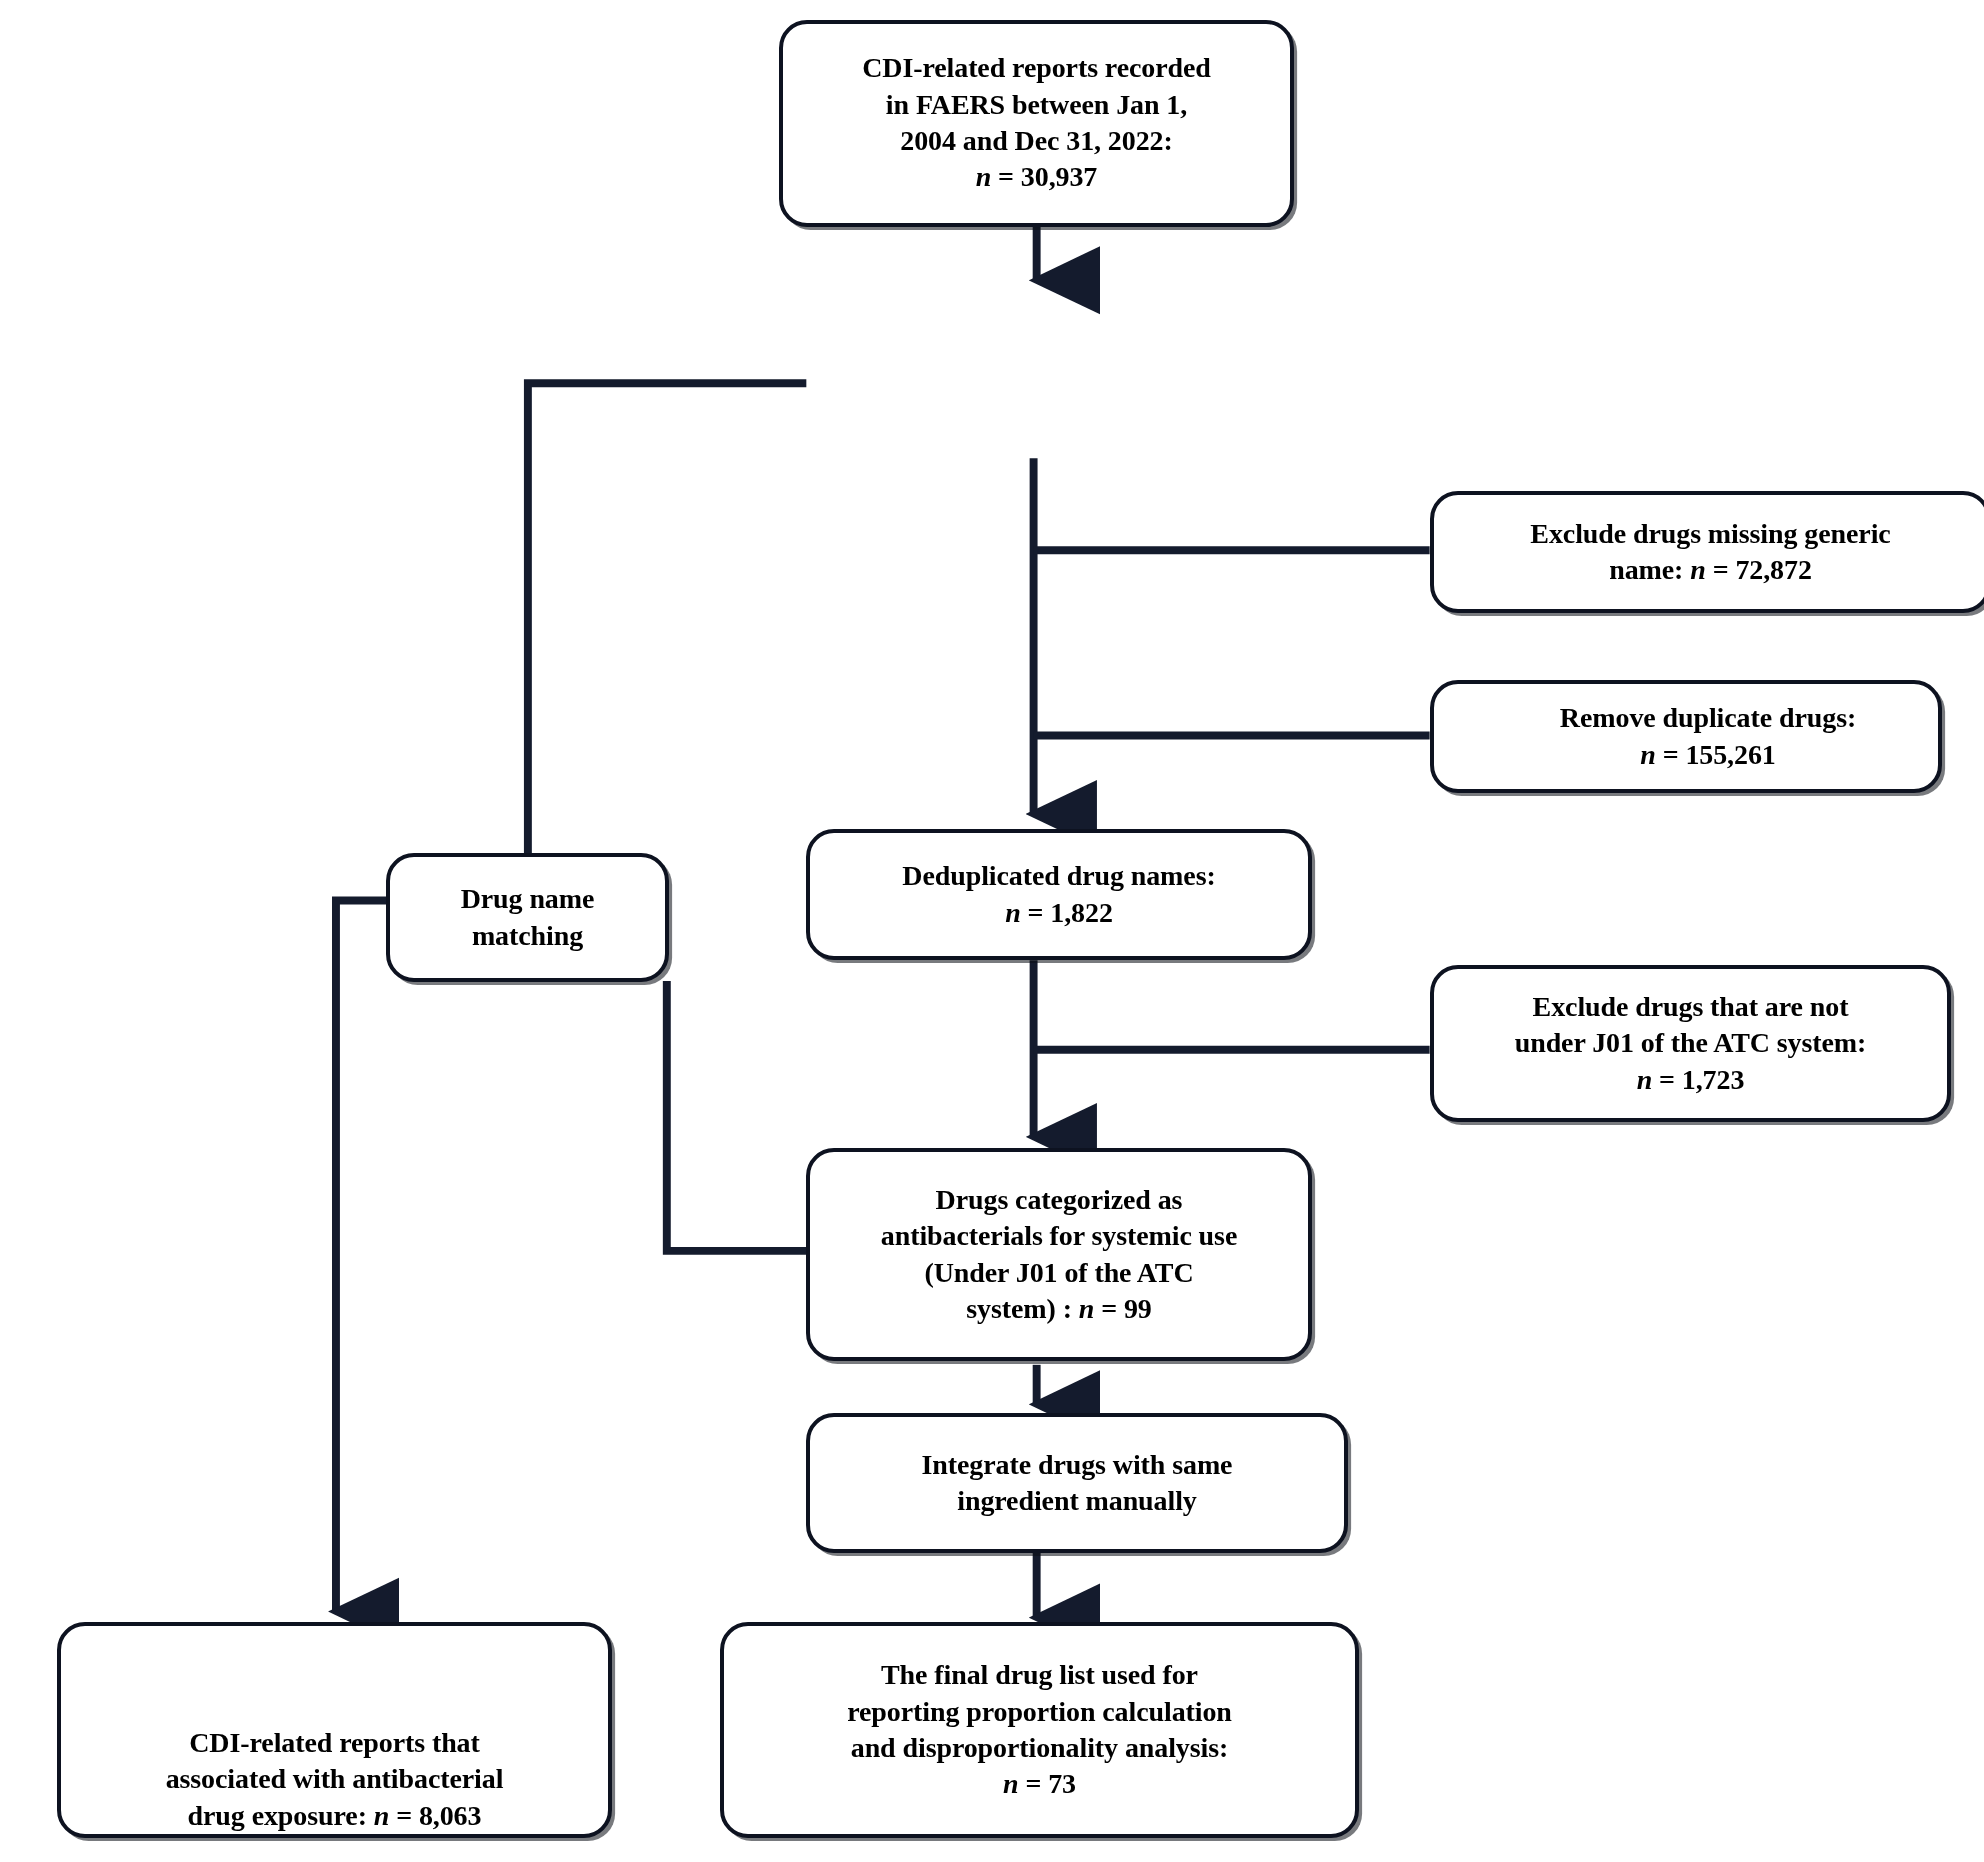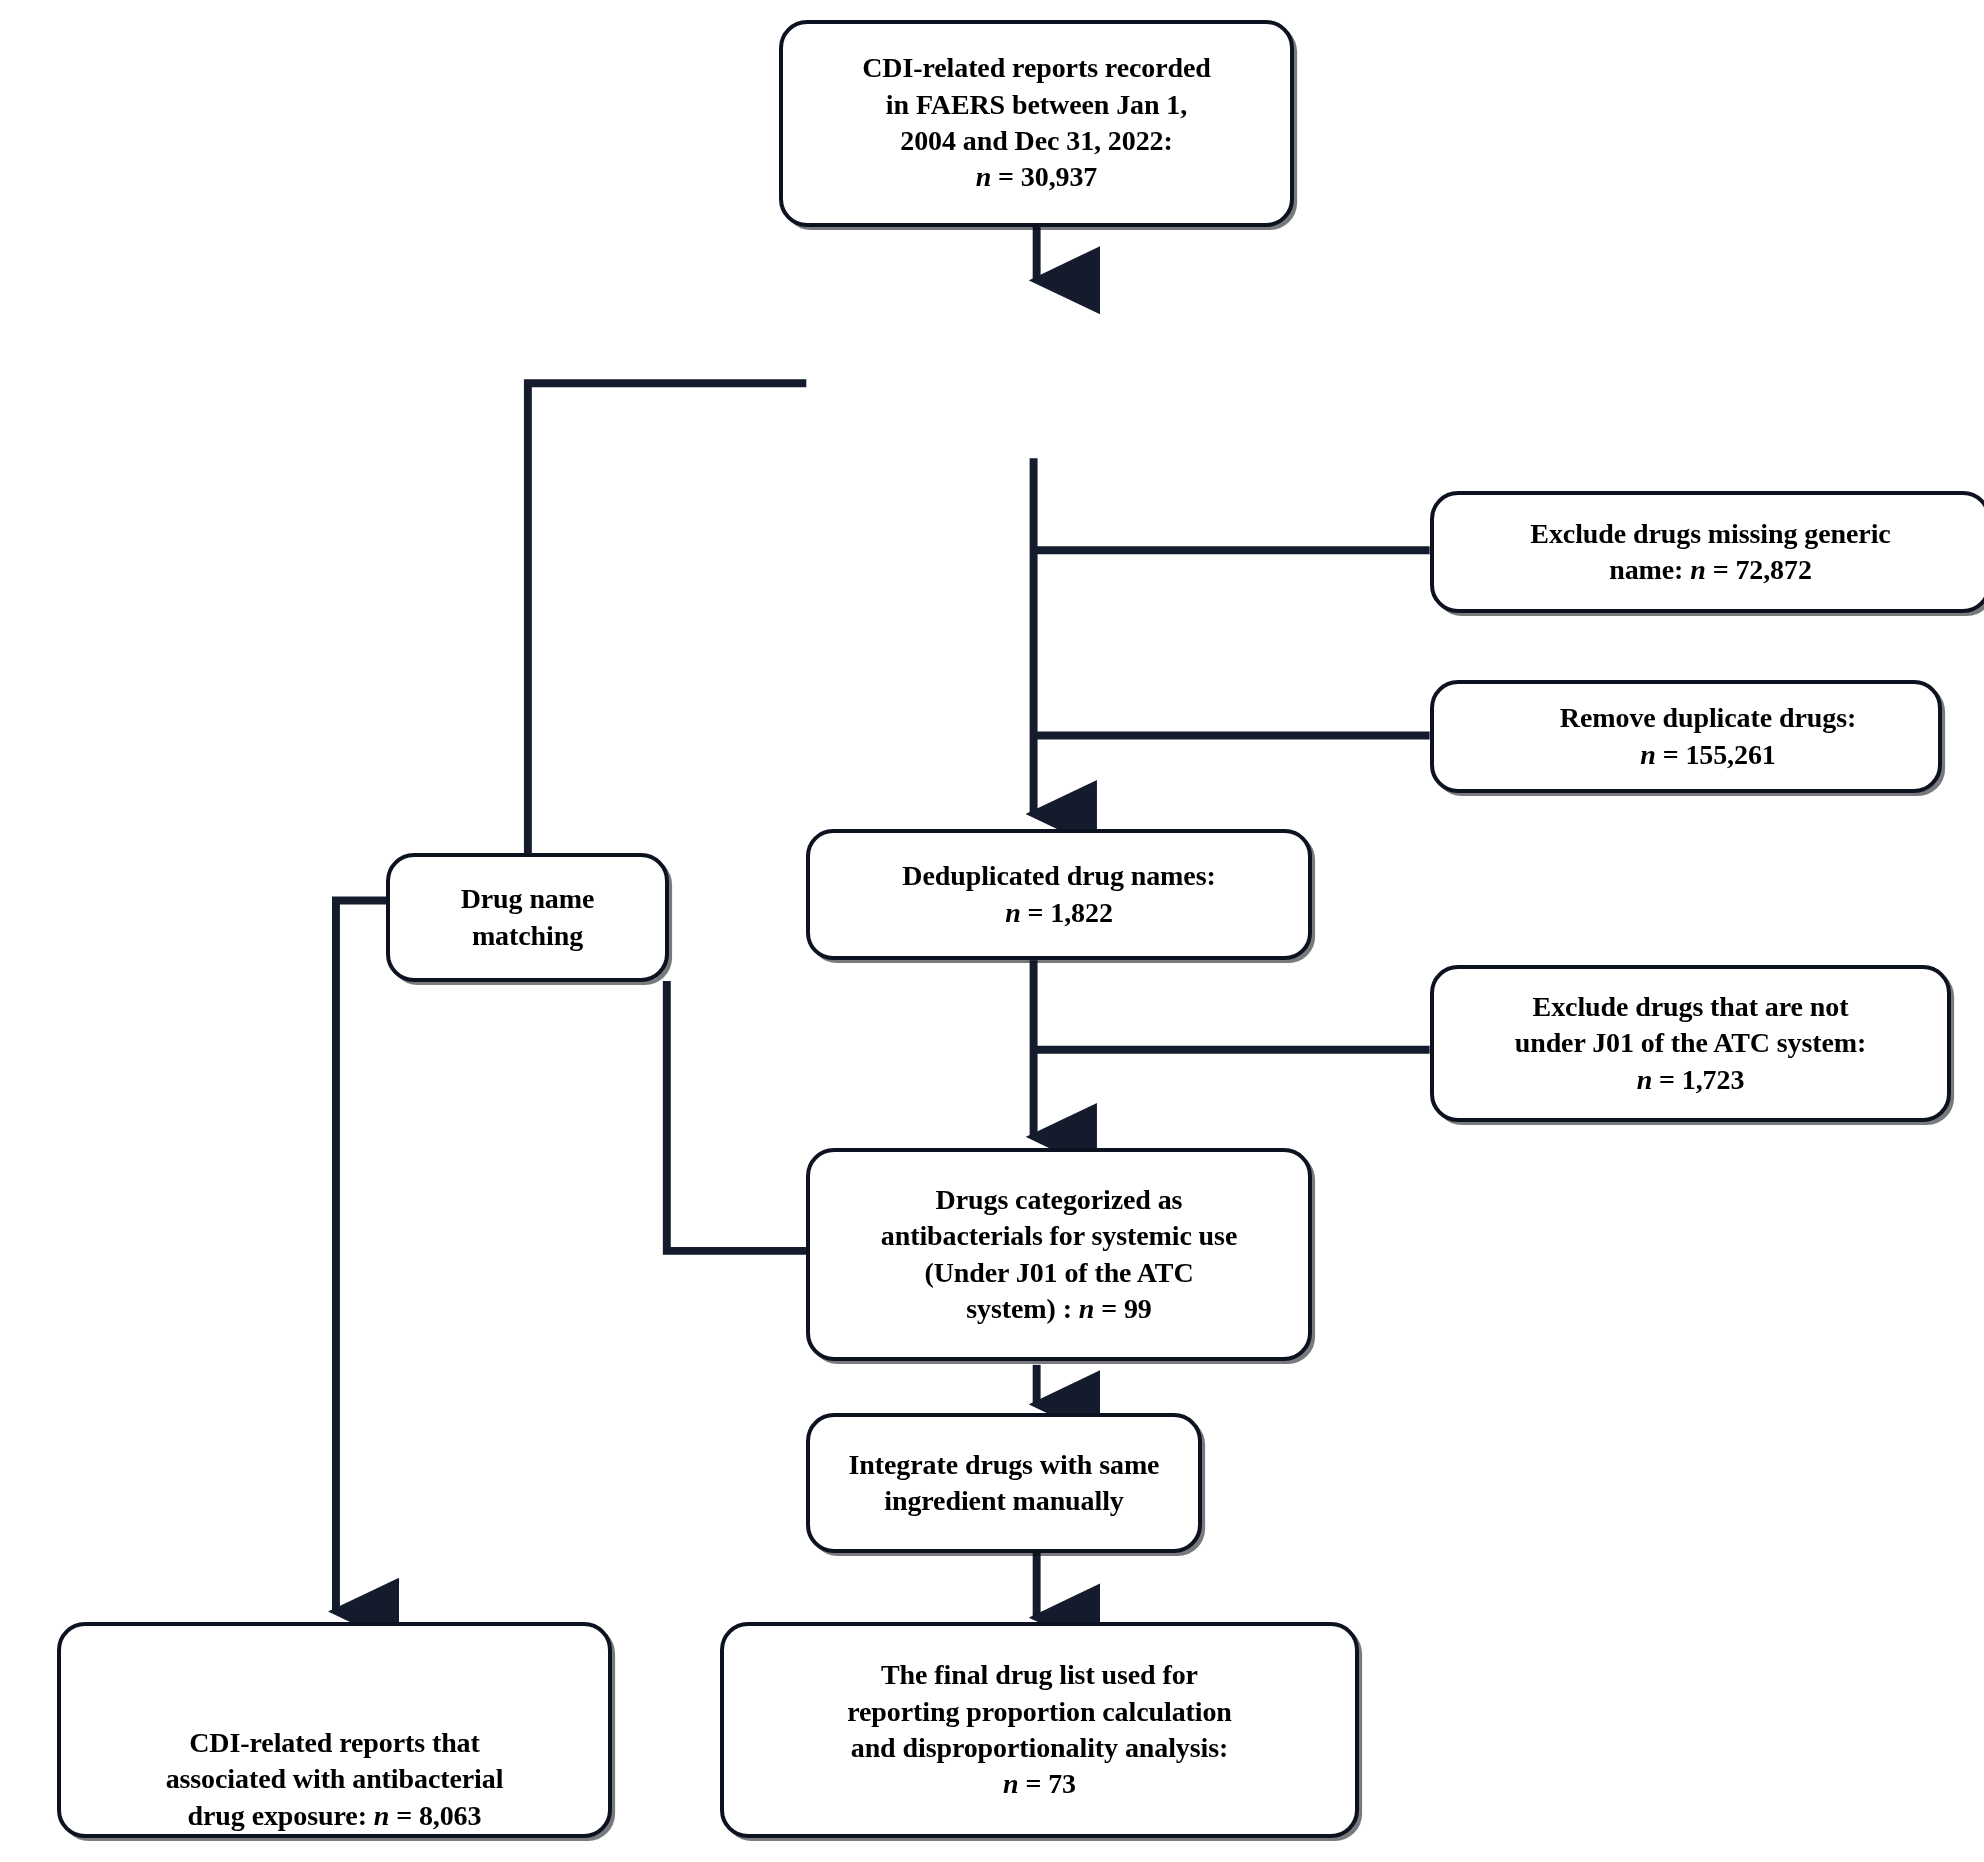--- a/index.html
+++ b/index.html
@@ -86,21 +86,21 @@
     </div>
   </div>
 
   <div class="node" style="left:1402px;top:680px;width:512px;height:113px;padding-left:44px;">
     <div class="txt f46">
       <span>Remove duplicate drugs:</span><br>
       <i class="n">n</i> = <span>155,261</span>
     </div>
   </div>
 
-  <div class="node" style="left:778px;top:829px;width:506px;height:131px;border-radius:27px;">
+  <div class="node" style="left:778px;top:829px;width:506px;height:131px;">
     <div class="txt f46">
       <span>Deduplicated drug names:</span><br>
       <i class="n">n</i> = <span>1,822</span>
     </div>
   </div>
 
   <div class="node" style="left:358px;top:853px;width:283px;height:129px;">
     <div class="txt f46">
       <span>Drug name</span><br>
       <span>matching</span>
@@ -117,21 +117,21 @@
 
   <div class="node" style="left:778px;top:1148px;width:506px;height:213px;">
     <div class="txt f46">
       <span>Drugs categorized as</span><br>
       <span>antibacterials for systemic use</span><br>
       <span>(Under J01 of the ATC</span><br>
       system) : <i class="n">n</i> = <span>99</span>
     </div>
   </div>
 
-  <div class="node" style="left:778px;top:1413px;width:396px;height:140px;">
+  <div class="node" style="left:778px;top:1413px;width:542px;height:140px;">
     <div class="txt f46">
       <span>Integrate drugs with same</span><br>
       <span>ingredient manually</span>
     </div>
   </div>
 
   <div class="node" style="left:692px;top:1622px;width:639px;height:216px;">
     <div class="txt f46">
       <span>The final drug list used for</span><br>
       <span>reporting proportion calculation</span><br>

